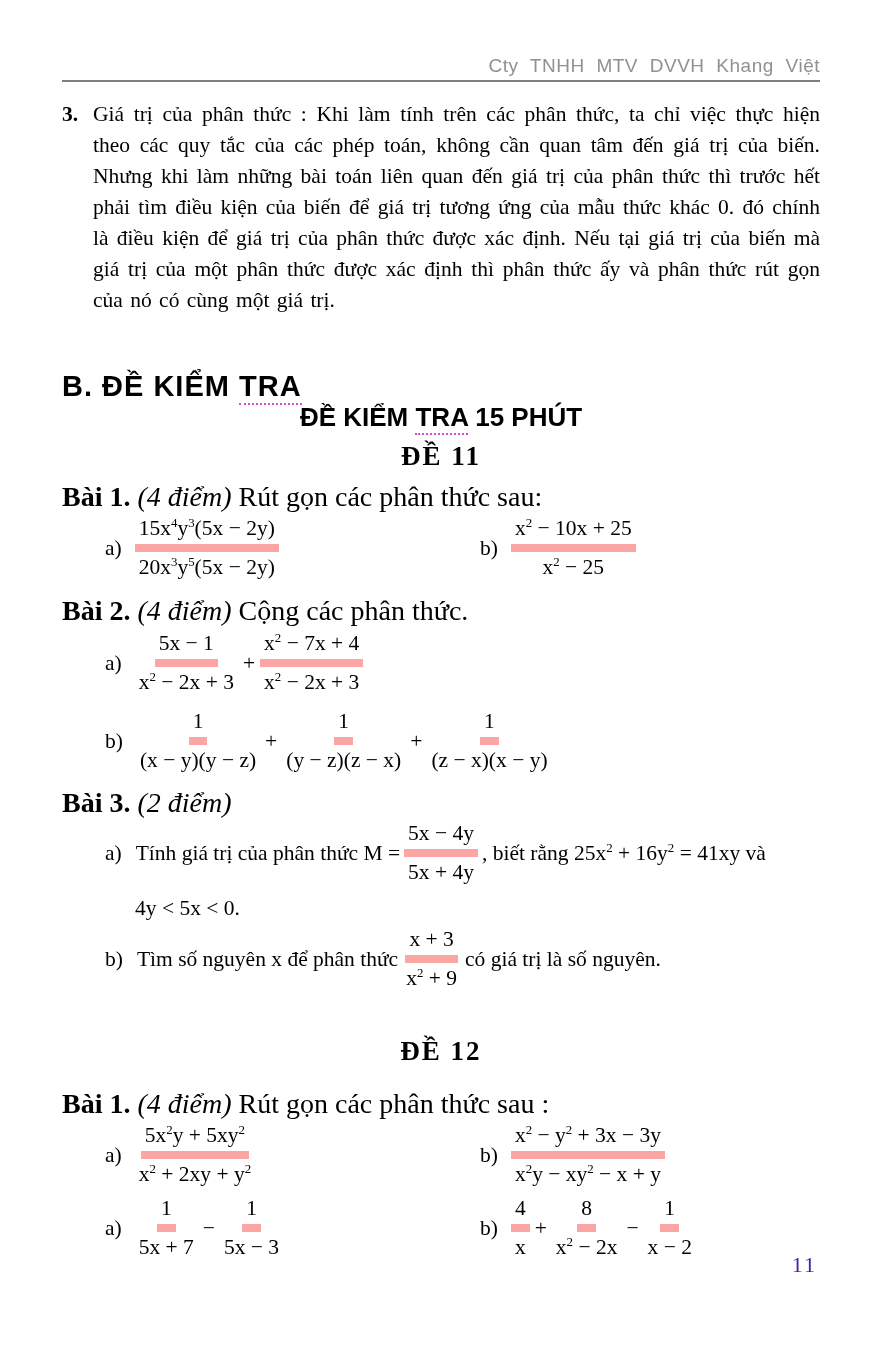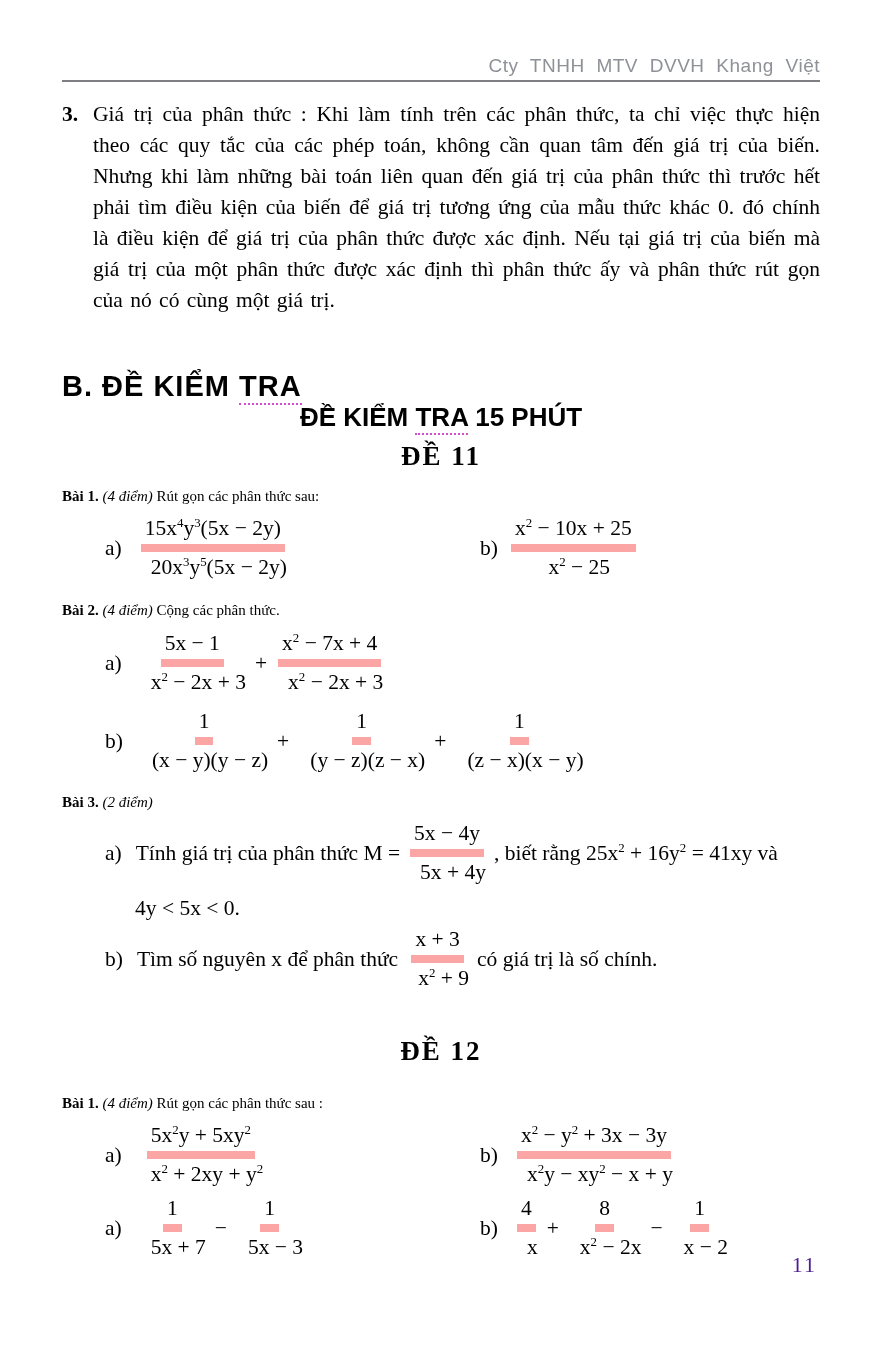--- a/index.html
+++ b/index.html
@@ -36,30 +36,30 @@
   }
   .marked { border-bottom:2px dotted #d24dd2; padding-bottom:1px; }
   .de-title {
     text-align:center; font-weight:bold; font-size:27px;
     letter-spacing:2px; line-height:32px;
   }
   .de-title.first { margin-top:8px; }
   .de-title.second { margin-top:42px; }
 
   
-  .bai-head { margin-top:12px; font-size:15px; line-height:25px; }
+  .bai-head { margin-top:12px; font-size:28px; line-height:25px; }
   .bai-label { font-weight:bold; }
   .bai-points { font-style:italic; }
 
   
   .math, .plabel, .op, .mtext { font-size:21.5px; }
   sup { font-size:0.6em; line-height:0; vertical-align:super; }
   .frac { display:inline-flex; flex-direction:column; align-items:center; text-align:center; line-height:27px; }
   .frac .num { border-bottom:8px solid #fca5a5; padding:1px 4px 2px; }
-  .frac .den { padding:2px 4px 1px;margin-left:12px; }
+  .frac .den { padding:2px 4px 1px; }
   .op { margin:0 5px; }
 
   
   .prob-row { position:relative; display:flex; align-items:center; margin-top:5px; min-height:64px; }
   .part { display:flex; align-items:center; }
   .part .plabel { margin-right:13px; }
   .part-a { margin-left:43px; }
   .part-b { position:absolute; left:418px; top:50%; transform:translateY(-50%); }
   .row-single { display:flex; align-items:center; margin-left:43px; margin-top:6px; min-height:60px; }
   .row-single .plabel { margin-right:13px; }
@@ -167,21 +167,21 @@
       <span class="mtext math">, biết rằng 25x<sup>2</sup> + 16y<sup>2</sup> = 41xy và</span>
     </div>
     <div class="indent-line">4y &lt; 5x &lt; 0.</div>
     <div class="stmt-line">
       <span class="plabel">b)</span>
       <span class="mtext">Tìm số nguyên x để phân thức</span>
       <span class="frac math">
         <span class="num">x + 3</span>
         <span class="den">x<sup>2</sup> + 9</span>
       </span>
-      <span class="mtext">có giá trị là số chính.</span>
+      <span class="mtext">có giá trị là số nguyên.</span>
     </div>
 
     <div class="de-title second">ĐỀ 12</div>
 
     <div class="bai-head" style="margin-top:24px;">
       <span class="bai-label">Bài 1.</span>
       <span class="bai-points">(4 điểm)</span>
       <span class="bai-text">Rút gọn các phân thức sau :</span>
     </div>
     <div class="prob-row">

